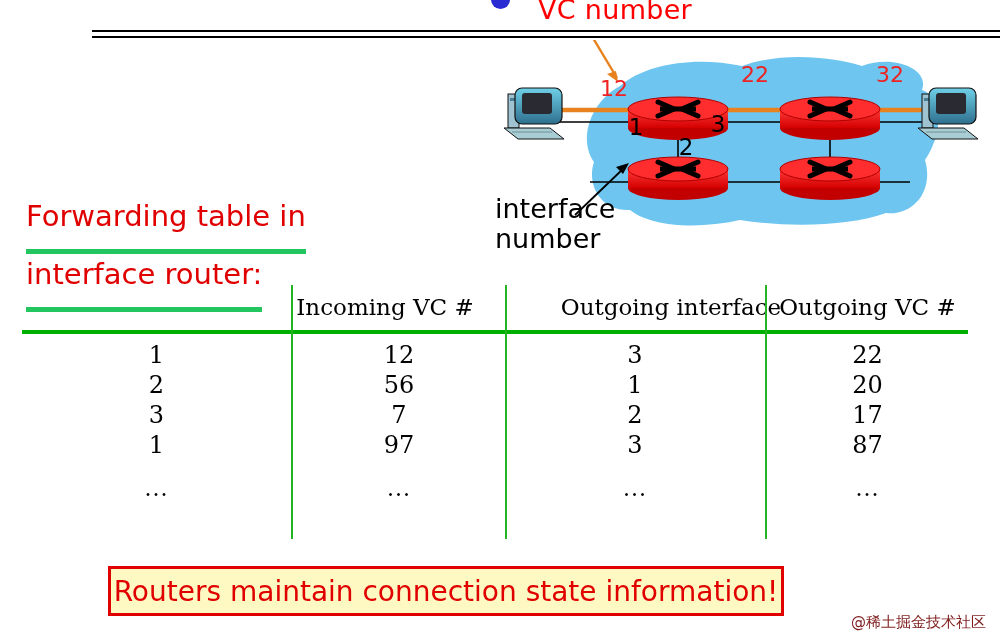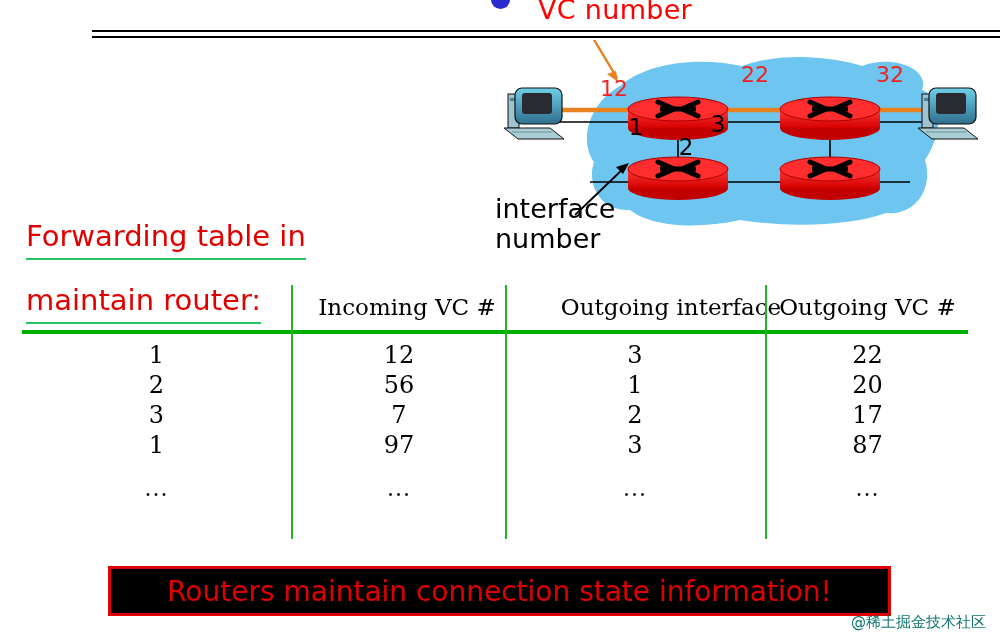--- a/index.html
+++ b/index.html
@@ -33,21 +33,21 @@
   }
 
   
   .fwd-title{
     position:absolute;left:26px;top:196px;width:420px;
     font-family:"DejaVu Sans", sans-serif;
     font-size:29px;color:#e00000;line-height:41px;
   }
   .fwd-title span{
     display:block;width:max-content;
-    border-bottom:2px solid #22c55e;padding-bottom:1px;margin-top:20px;
+    border-bottom:5px solid #22c55e;padding-bottom:12px;
   }
 
   
   .diagram{position:absolute;left:490px;top:40px;width:510px;height:225px;}
   .diagram svg{display:block;}
 
   
   .table-wrap{position:absolute;left:0;top:285px;width:1000px;height:260px;}
   .tbl-head{
     position:absolute;left:0;top:0;width:1000px;height:45px;
@@ -65,35 +65,35 @@
   }
   .col{
     position:absolute;top:55px;text-align:center;
     font-family:"DejaVu Serif", serif;
     font-size:24px;color:#000;line-height:30px;
   }
   .col .dots{display:block;margin-top:14px;font-size:22px;letter-spacing:1px;}
 
   
   .banner{
-    position:absolute;left:108px;top:566px;width:783px;height:50px;
-    border:3px solid #e00000;box-sizing:border-box;background:#000000;
+    position:absolute;left:108px;top:566px;width:676px;height:50px;
+    border:3px solid #e00000;box-sizing:border-box;background:#fef9c3;
   }
   .banner-text{
     position:absolute;left:0;top:0;width:100%;height:100%;
     display:flex;align-items:center;justify-content:center;
     font-family:"DejaVu Sans", sans-serif;
     font-size:28px;color:#e00000;white-space:nowrap;
   }
 
   
   .watermark{
     position:absolute;right:14px;bottom:8px;
     font-family:"DejaVu Sans", sans-serif;
-    font-size:15px;color:#0f766e;white-space:nowrap;text-align:center;
+    font-size:15px;color:#7f1d1d;white-space:nowrap;text-align:center;
   }
 </style>
 </head>
 <body>
 
 <div class="top-rule a"></div>
 <div class="top-rule b"></div>
 
 <div class="bullet"></div>
 
@@ -207,27 +207,27 @@
   </svg>
 </div>
 
 <div class="iface-label">
   <div>interface</div>
   <div>number</div>
 </div>
 
 <div class="fwd-title">
   <span>Forwarding table in</span>
-  <span>maintain router:</span>
+  <span>interface router:</span>
 </div>
 
 <div class="table-wrap">
 
   <div class="tbl-head">
-    <div class="hcell" style="left:301px;width:212px;">Incoming VC #</div>
+    <div class="hcell" style="left:279px;width:212px;">Incoming VC #</div>
     <div class="hcell" style="left:499px;width:256px;padding-left:44px;">Outgoing interface</div>
     <div class="hcell" style="left:767px;width:201px;">Outgoing VC #</div>
   </div>
 
   <div class="hline"></div>
 
   <div class="vline" style="left:291px;"></div>
   <div class="vline" style="left:505px;"></div>
   <div class="vline" style="left:765px;"></div>
 

